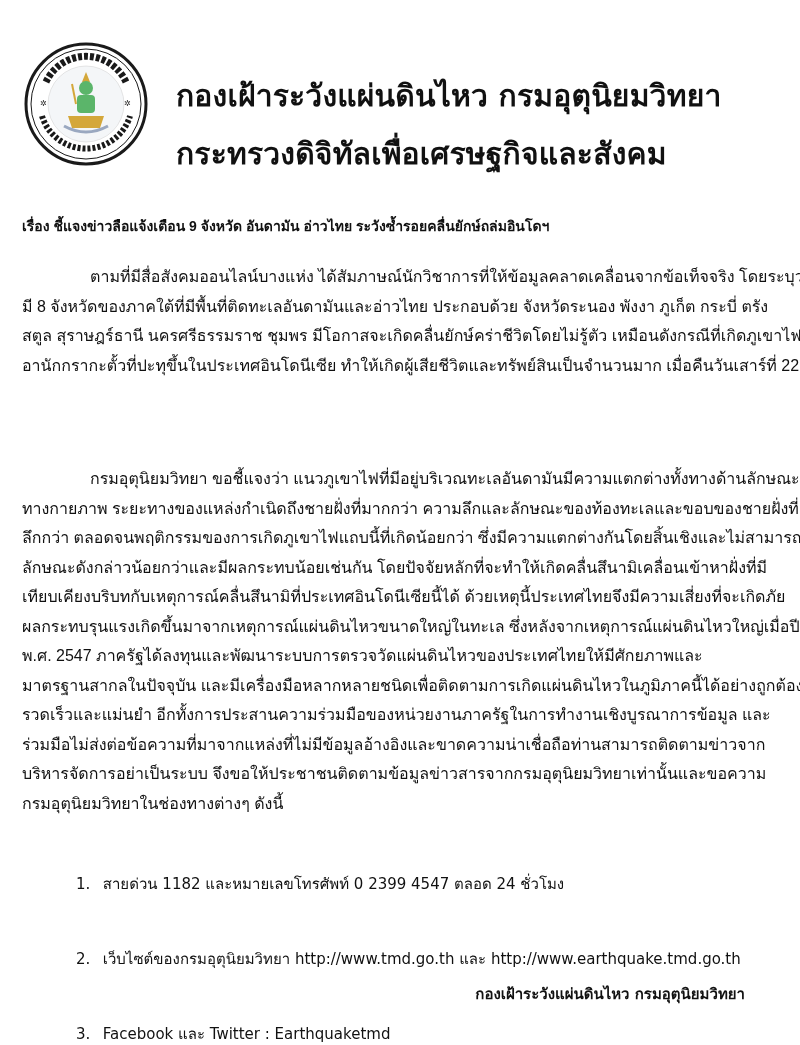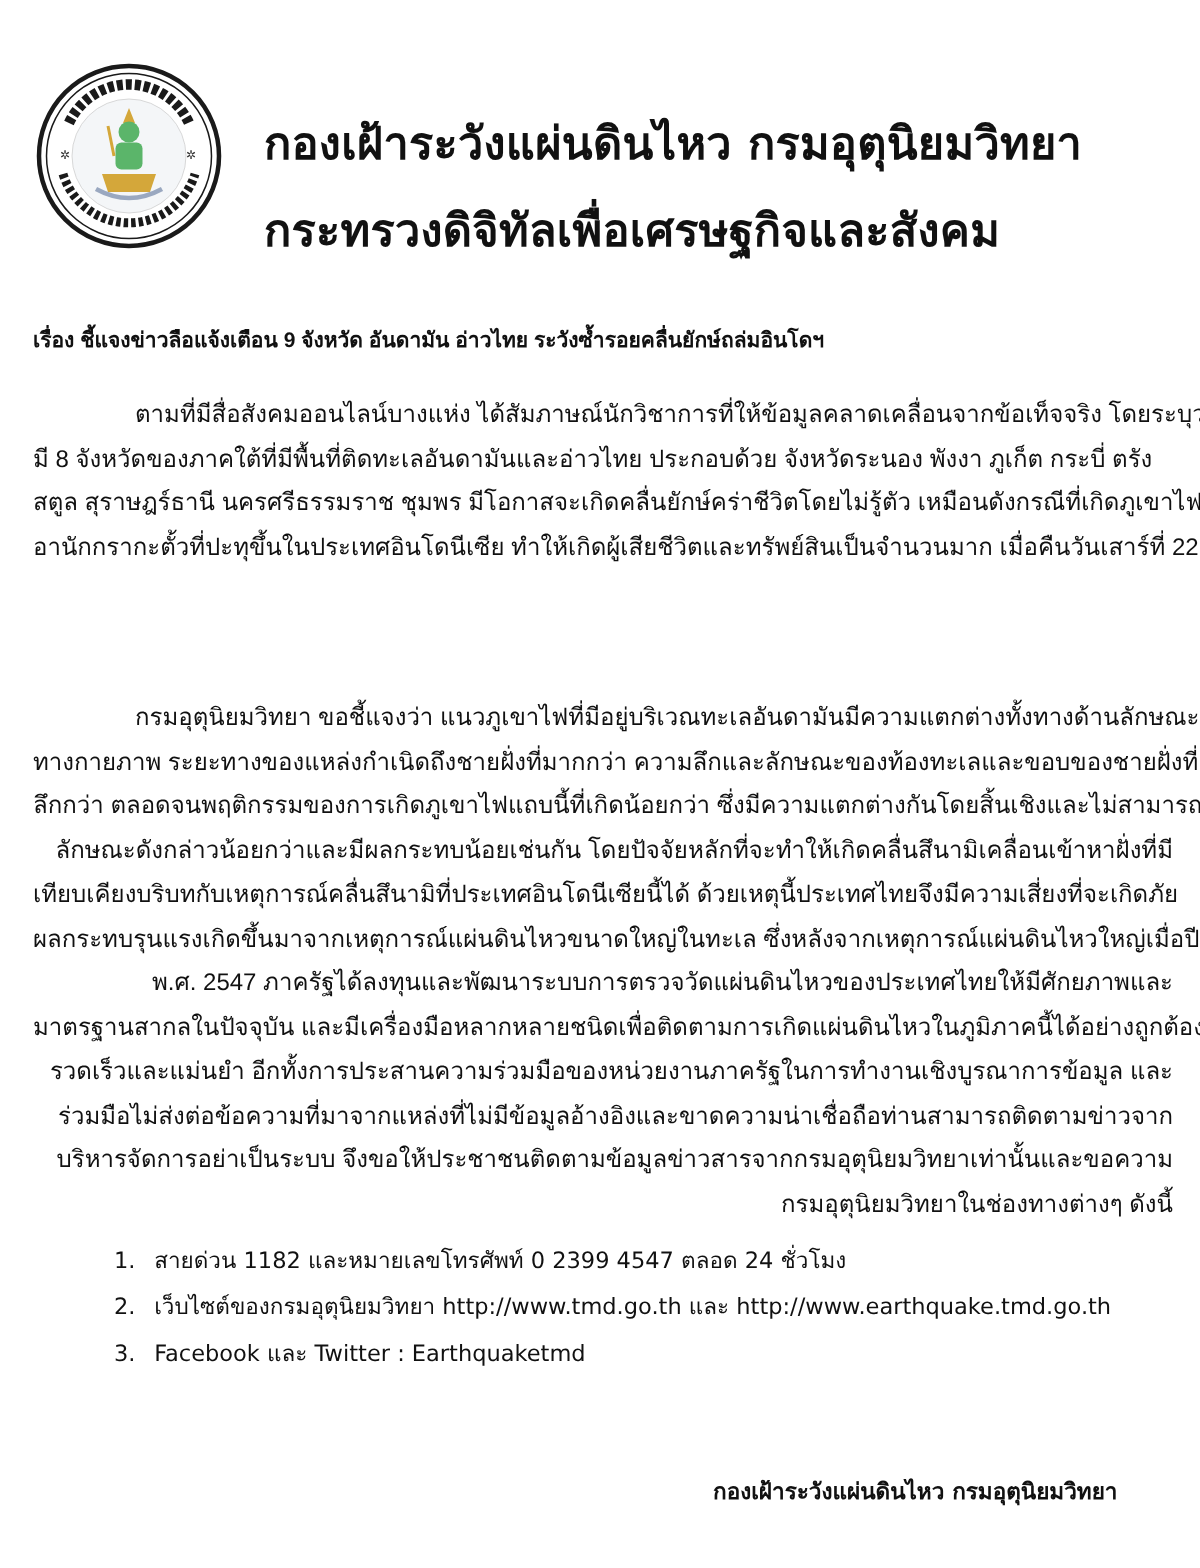--- a/index.html
+++ b/index.html
@@ -6,23 +6,23 @@
     body { width: 800px; height: 1045px; position: relative; overflow: hidden; color: #111; }
     .logo { position: absolute; left: 24px; top: 42px; width: 124px; height: 124px; }
     .header-title { position: absolute; left: 176px; font-family: "DejaVu Sans", sans-serif; font-weight: bold; font-size: 30px; color: #111; white-space: nowrap; letter-spacing: 0.2px; }
     .header-line1 { top: 72px; }
     .header-line2 { top: 130px; text-align: right; }
     .subject { position: absolute; left: 22px; top: 215px; font-family: "Liberation Sans", sans-serif; font-weight: bold; font-size: 14px; white-space: nowrap; }
     .para { position: absolute; left: 22px; width: 760px; font-family: "Liberation Sans", sans-serif; font-size: 16px; }
     .line { height: 29.5px; line-height: 29.5px; white-space: nowrap; }
     .indent { padding-left: 68px; }
     .p1 { top: 262px; }
-    .p2 { top: 464px; text-align: right; }
+    .p2 { top: 464px; }
     .list { position: absolute; left: 76px; top: 825px; font-family: "DejaVu Sans", sans-serif; font-size: 15px; }
-    .list-item { height: 31px; line-height: 31px; white-space: nowrap; }
+    .list-item { height: 31px; line-height: 31px; white-space: nowrap; margin-top: 44px; }
     .list-num { display: inline-block; width: 22px; }
     .signature { position: absolute; right: 28px; font-family: "DejaVu Sans", sans-serif; font-weight: bold; font-size: 15px; white-space: nowrap; text-align: right; }
     .sig1 { top: 982px; right: 55px; }
     .sig2 { top: 1014px; margin-top: 39px; }
   </style>
 </head>
 <body>
 
 <div>
 

